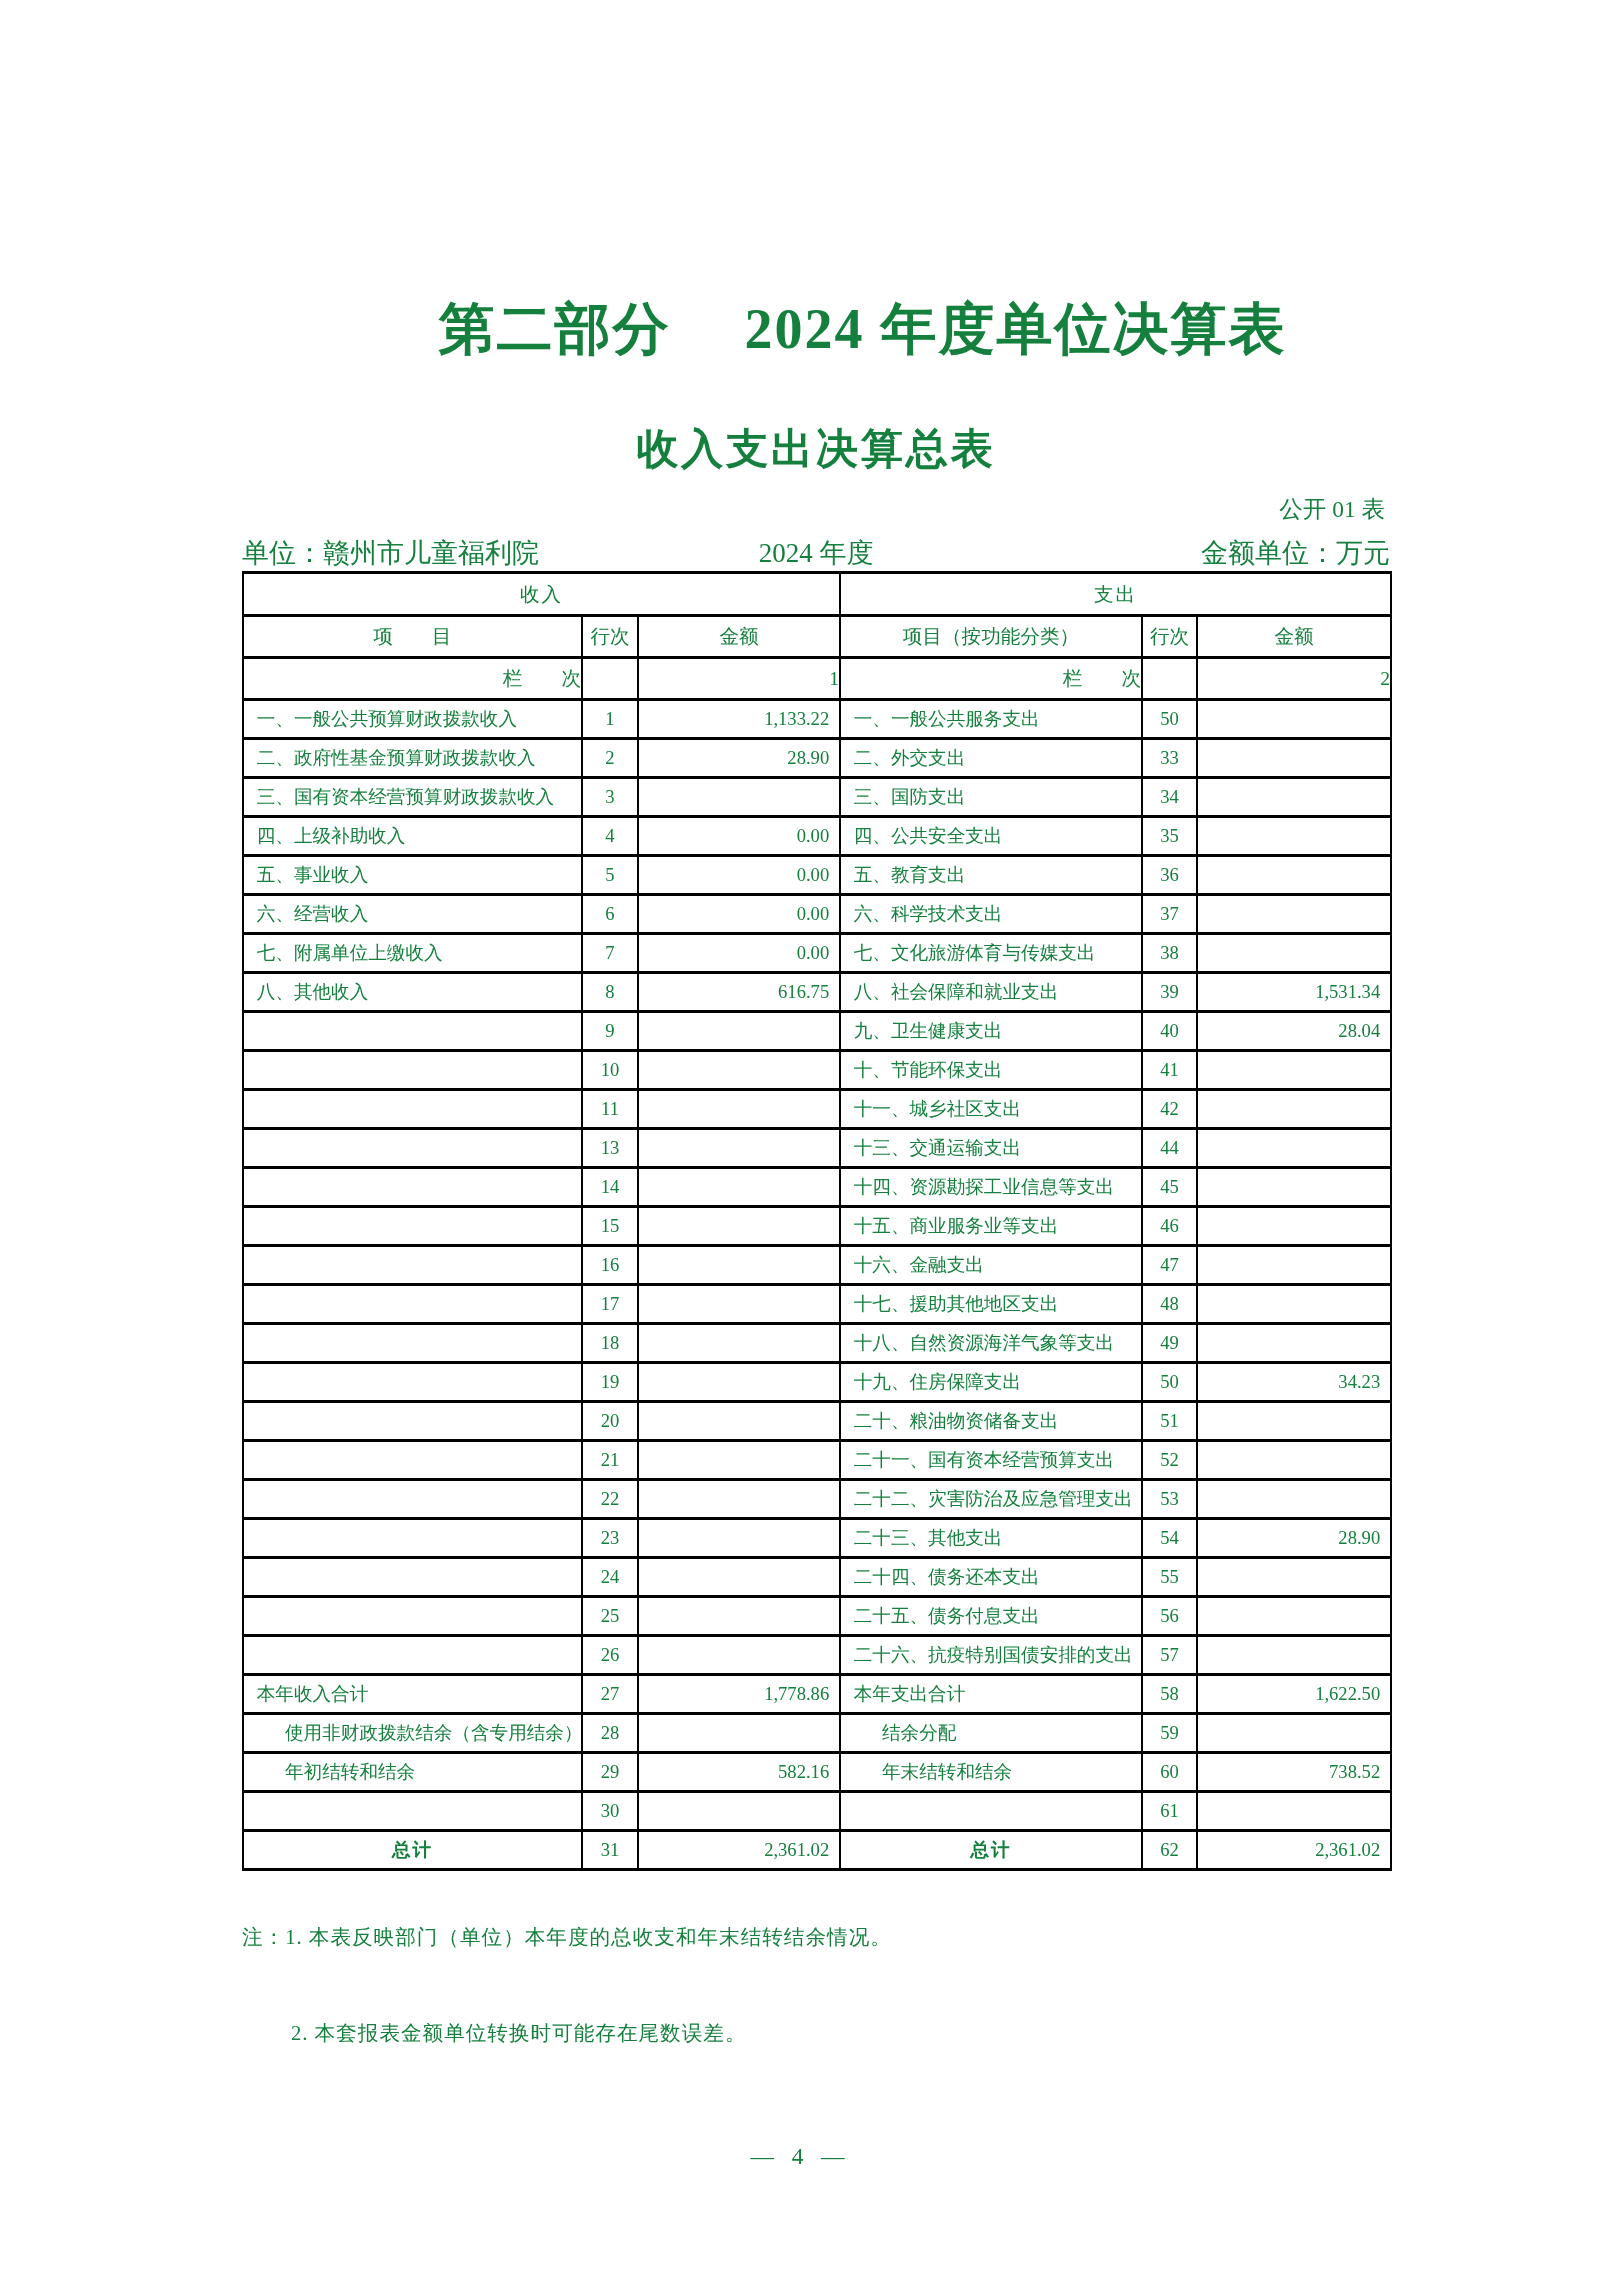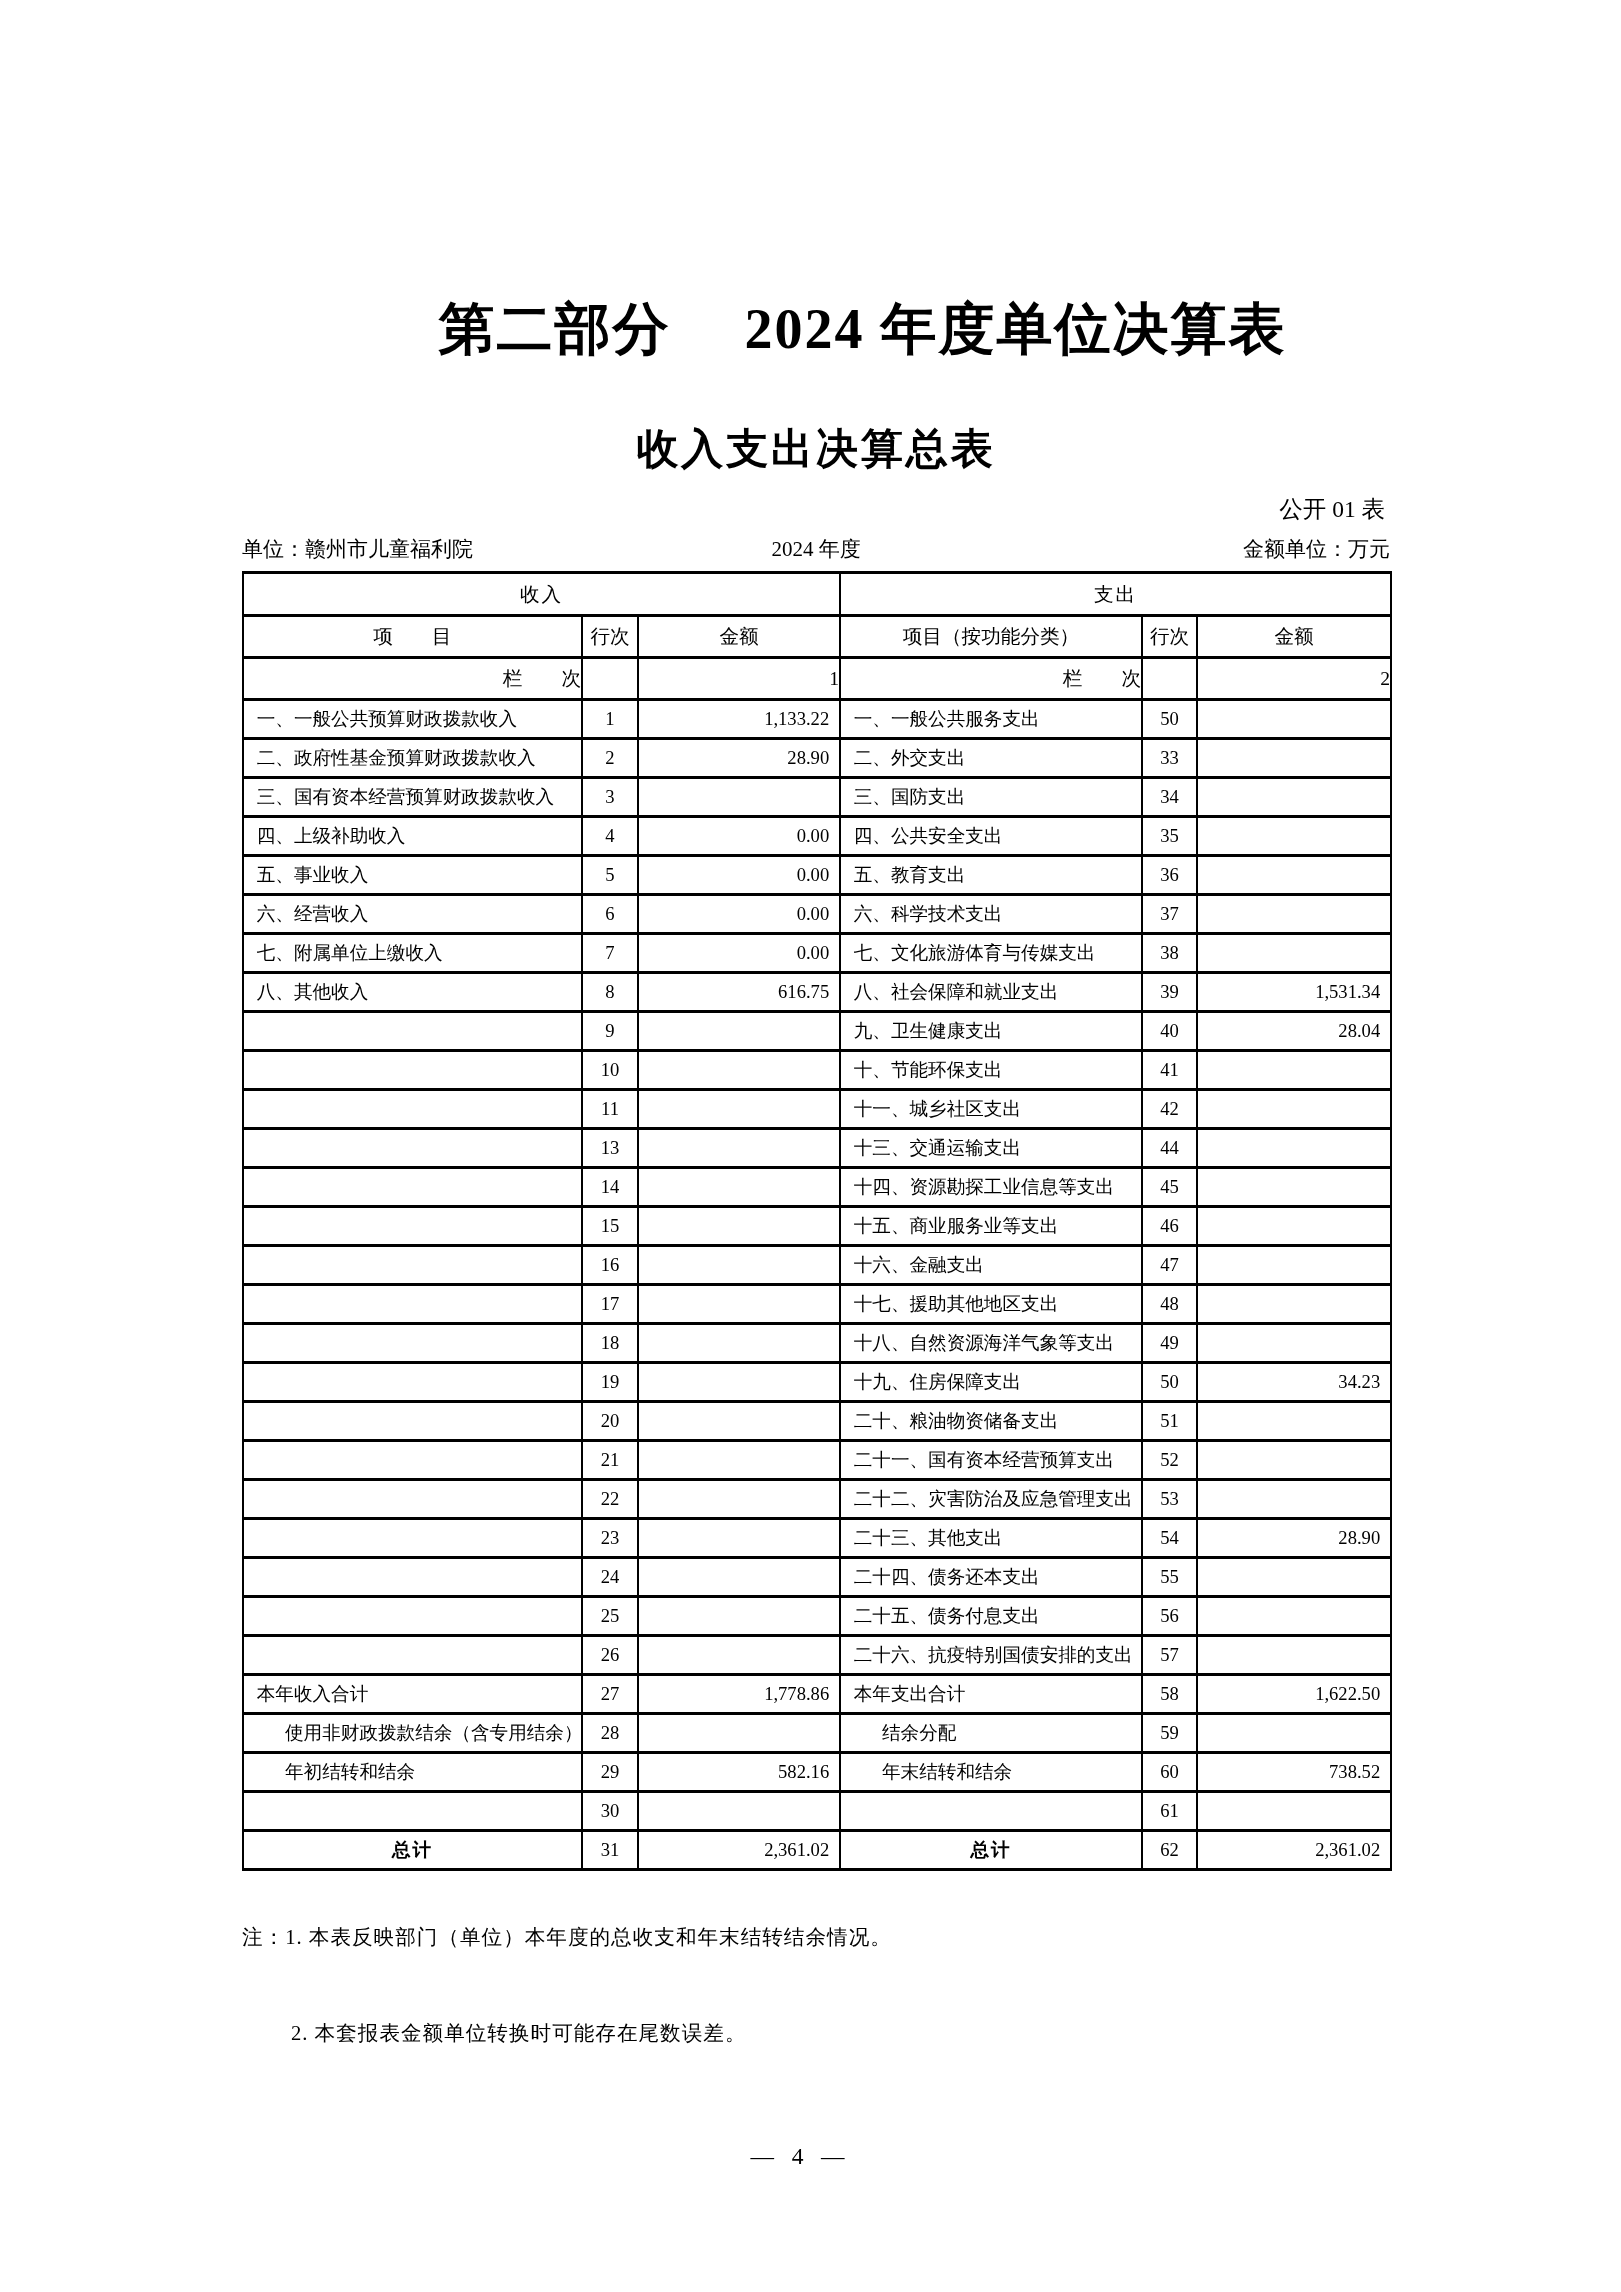--- a/index.html
+++ b/index.html
@@ -2,21 +2,21 @@
 <html><head>
 <meta charset="utf-8">
 <style>
   * { margin:0; padding:0; box-sizing:border-box; }
   html,body { background:#e8e8e8; }
   .page {
     position:relative;
     width:1621px; height:2293px;
     background:#ffffff;
     font-family:"Liberation Serif", serif;
-    color:#000000;
+    color:#15803d;
     margin:0 auto;
     overflow:hidden;
   }
   .doc-title {
     position:absolute; top:292px; left:245px; width:1235px;
     text-align:center;
     font-size:56px; font-weight:bold;
     letter-spacing:2px;
     white-space:pre;
     font-family:"Liberation Serif", serif;
@@ -26,21 +26,21 @@
     text-align:center;
     font-size:42px; font-weight:bold;
     letter-spacing:2.9px;
     font-family:"Liberation Sans", sans-serif;
   }
   .open-label {
     position:absolute; top:493px; left:242px; width:1143px;
     text-align:right;
     font-size:23.5px;
   }
-  .meta-line { position:absolute; top:535px; left:242px; width:1148px; font-size:21px; }
+  .meta-line { position:absolute; top:535px; left:242px; width:1148px; font-size:27px; }
   .meta-line.center { text-align:center; }
   .meta-line.right  { text-align:right; }
 
   table.main {
     position:absolute; top:571px; left:242px;
     width:1148px;
     border-collapse:collapse;
     table-layout:fixed;
     font-size:18.6px;
     border-radius:17px;

